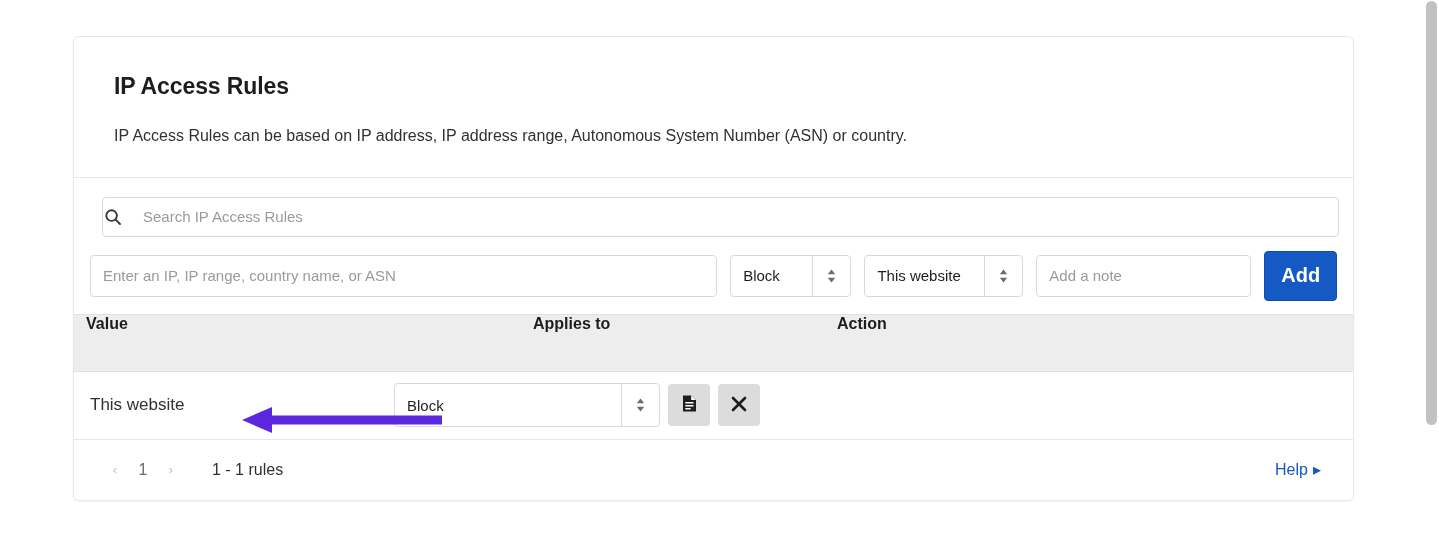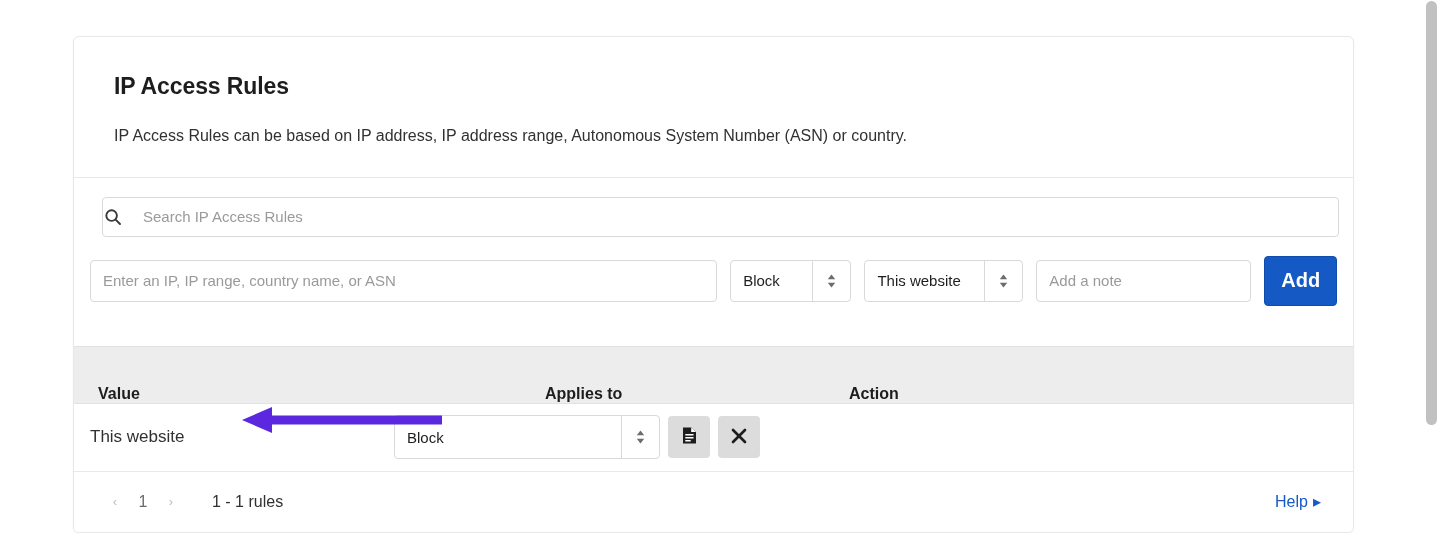--- a/index.html
+++ b/index.html
@@ -49,21 +49,21 @@
   }
 
   
   .controls {
     padding: 19px 16px 17px 16px;
   }
   .search-wrap {
     position: relative;
     width: 1249px;
     height: 40px;
-    margin-bottom: 23px;
+    margin-bottom: 18px;
     padding-left: 12px;
   }
   .search-input {
     width: 100%;
     height: 40px;
     border: 1px solid #d9d9d9;
     border-radius: 4px;
     background: #fff;
     padding: 0 12px 0 40px;
     font-size: 15px;
@@ -140,27 +140,26 @@
     color: #ffffff;
     font-size: 20px;
     font-weight: bold;
     font-family: "Liberation Sans", sans-serif;
     cursor: pointer;
   }
 
   
   .tbl-head {
     display: flex;
-    align-items: flex-end;
+    align-items: flex-start;
     height: 58px;
     background: #ededed;
     border-top: 1px solid #e2e2e2;
     border-bottom: 1px solid #e2e2e2;
-    padding: 0 24px;
-    margin-top: 27px;
+    padding: 0 12px;
   }
   .tbl-head .th {
     font-size: 16px;
     font-weight: bold;
     color: #1d1d1d;
   }
   .col-value  { width: 447px; flex: none; }
   .col-scope  { width: 304px; flex: none; }
   .col-action { flex: 1; }
 

